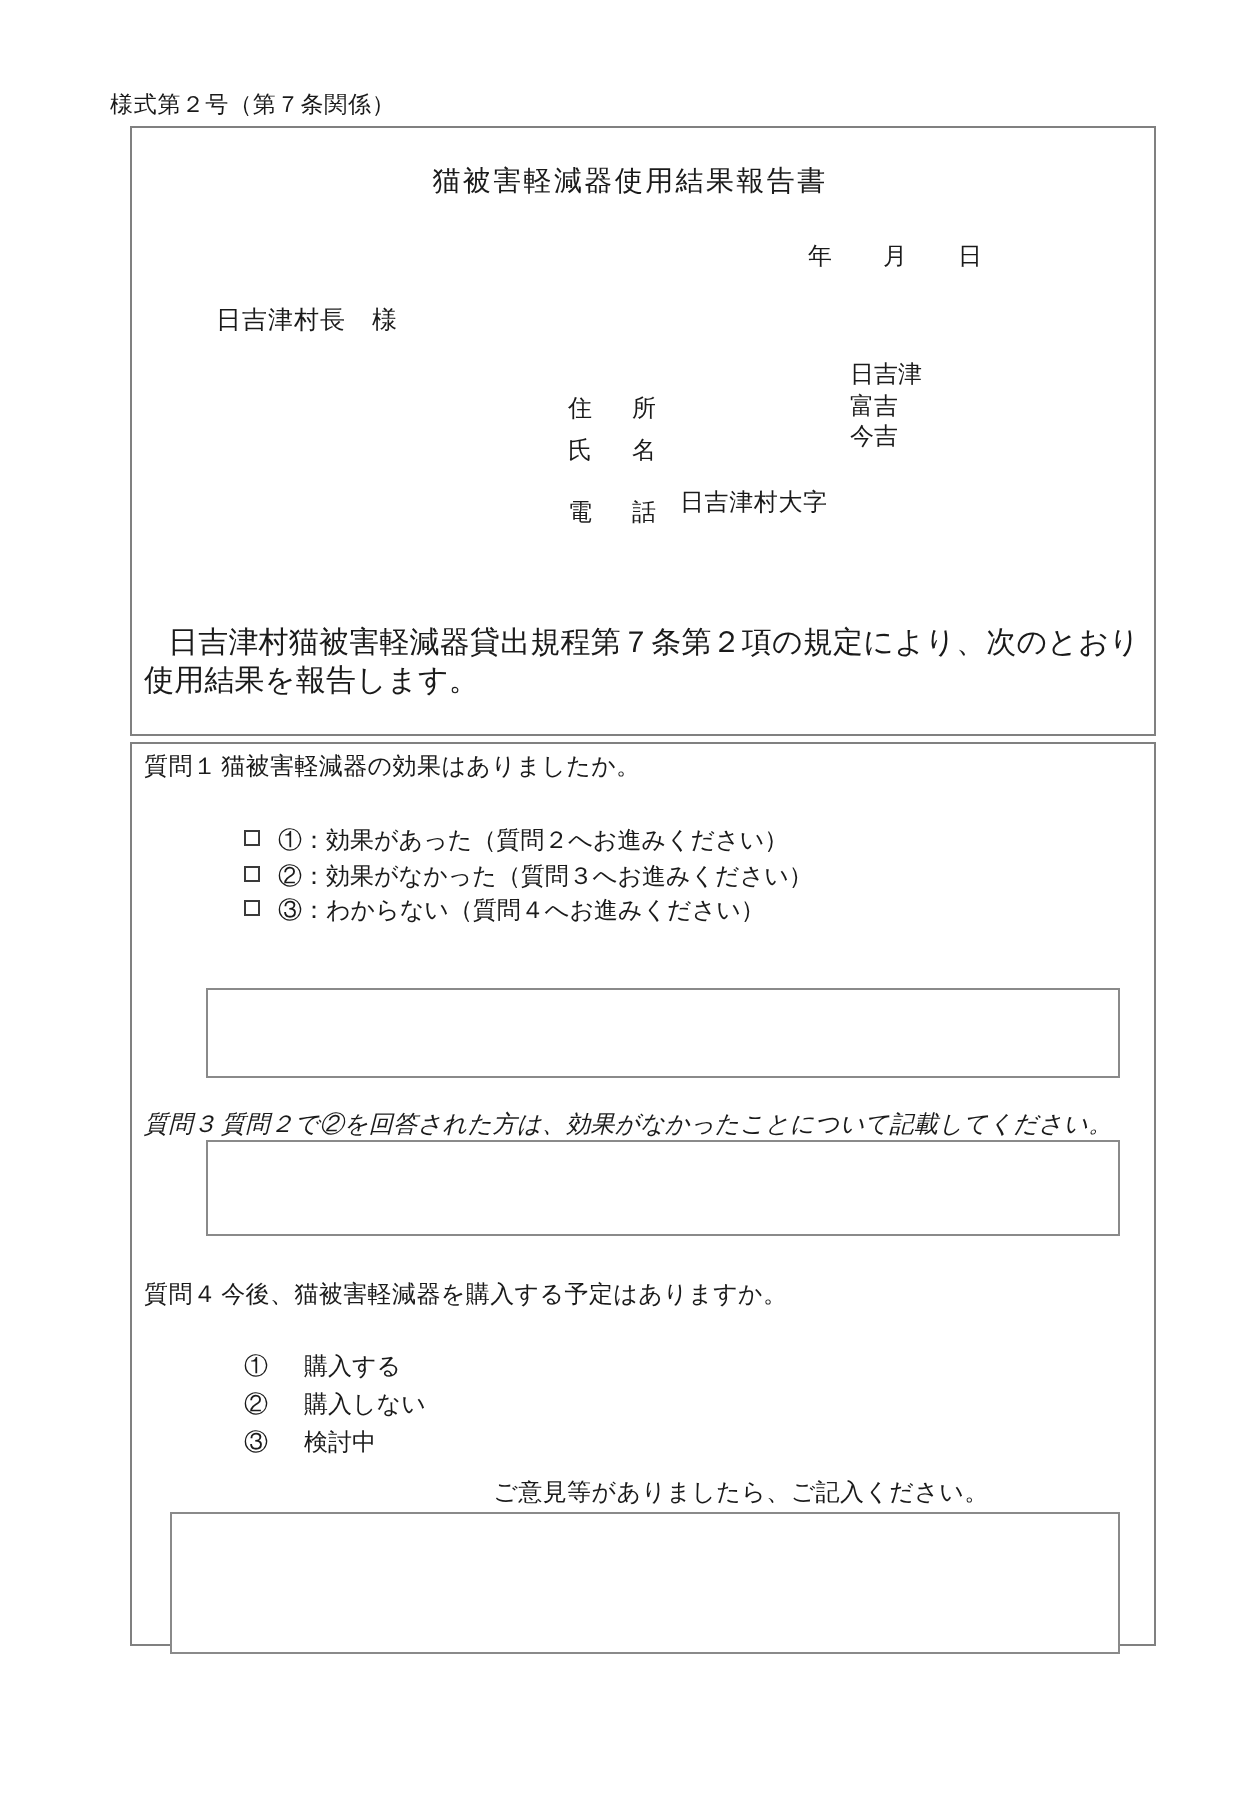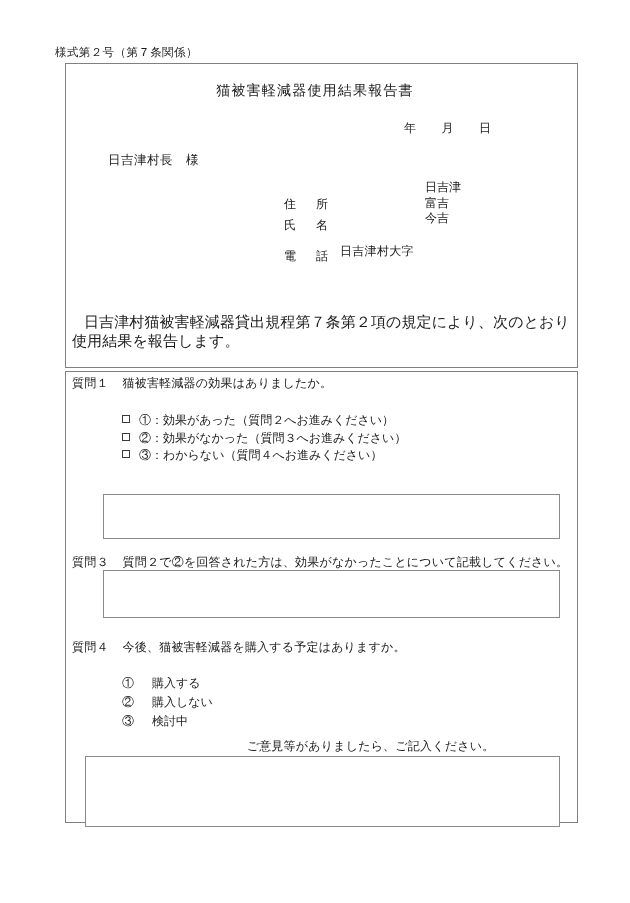--- a/index.html
+++ b/index.html
@@ -125,21 +125,21 @@
     letter-spacing: 0.1px;
   }
 
   
   .q-title {
     position: absolute;
     font-size: 12px;
     letter-spacing: 0.2px;
     white-space: nowrap;
   }
-  .q-num { margin-right: 14px; }
+  .q-num { margin-right: 2px; }
 
   .check-list {
     position: absolute;
     font-size: 12px;
     line-height: 17.5px;
   }
   .check-row { white-space: nowrap; }
   .cbox {
     display: inline-block;
     width: 8px;
@@ -234,21 +234,21 @@
     <div class="check-row">
       <span class="cbox"></span><span>②：効果がなかった（質問３へお進みください）</span>
     </div>
     <div class="check-row">
       <span class="cbox"></span><span>③：わからない（質問４へお進みください）</span>
     </div>
   </div>
 
   <div class="answer-box" style="left:103px; top:494px; width:457px; height:45px;"></div>
 
-  <div class="q-title" style="left:72px; top:554px;">
+  <div class="q-title" style="left:72px; top:554px;font-style:italic;">
     <span class="q-num">質問３</span><span>質問２で②を回答された方は、効果がなかったことについて記載してください。</span>
   </div>
   <div class="answer-box" style="left:103px; top:570px; width:457px; height:48px;"></div>
 
   <div class="q-title" style="left:72px; top:639px;">
     <span class="q-num">質問４</span><span>今後、猫被害軽減器を購入する予定はありますか。</span>
   </div>
   <div class="num-list" style="left:122px; top:674px;">
     <div>
       <span class="n">①</span><span>購入する</span>

